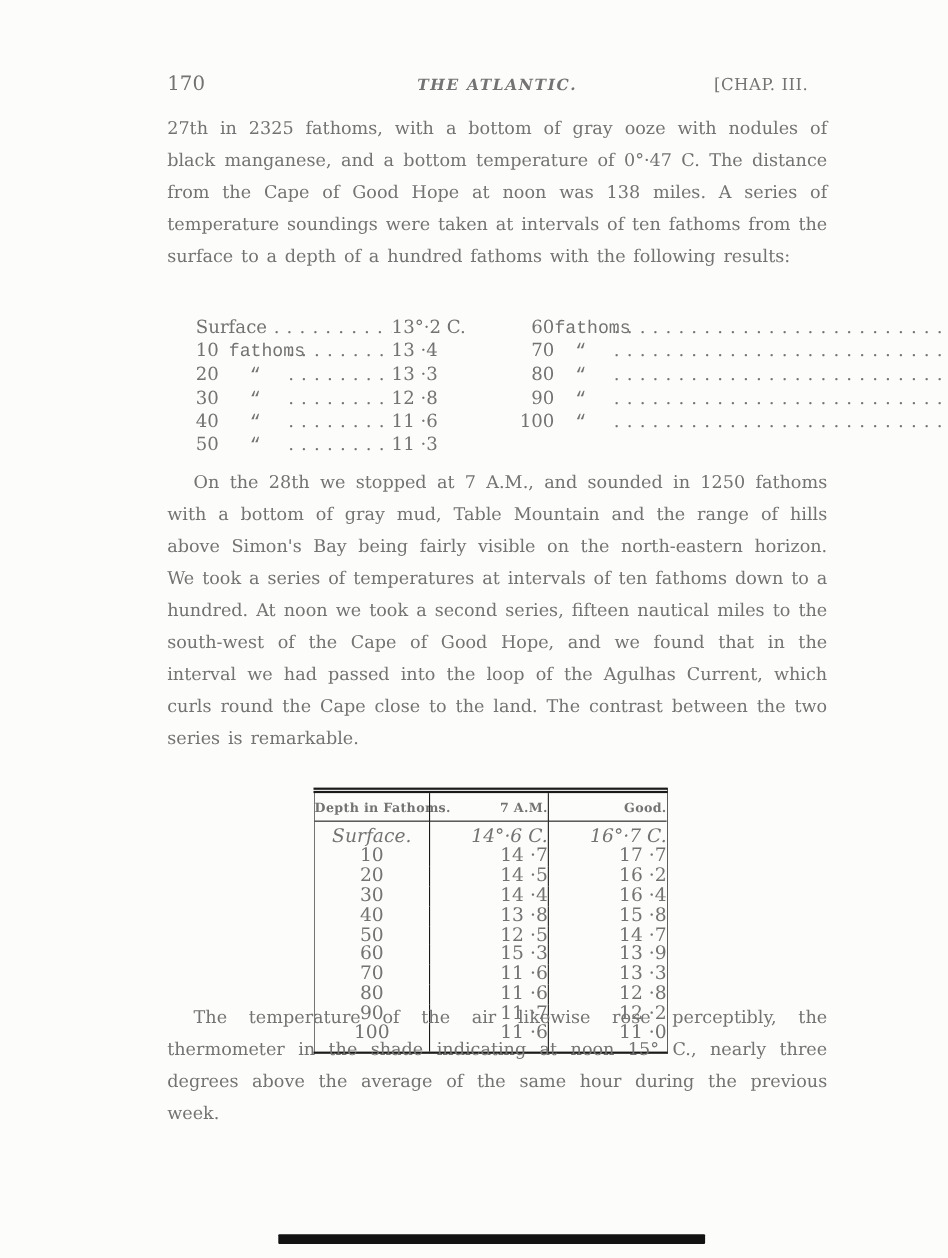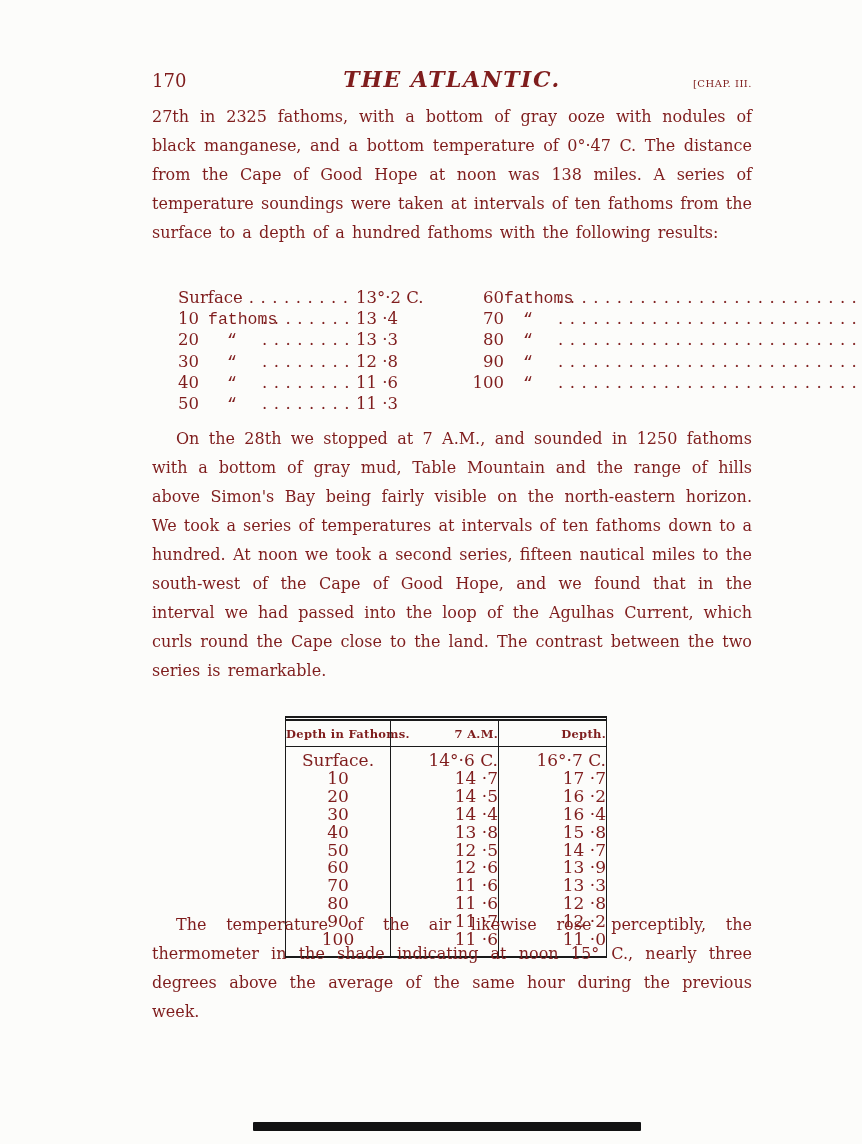--- a/index.html
+++ b/index.html
@@ -1,30 +1,30 @@
 <!DOCTYPE html>
 <html><head>
 <meta charset="utf-8">
 <style>
   html,body { margin:0; padding:0; }
   body { background:#e8e8e6; }
   .page {
     position:relative; width:862px; height:1144px; margin:0 auto;
-    background:#fcfcfa; color:#7f1d1d;
+    background:#fcfcfa; color:#737373;
     font-family:"DejaVu Serif", serif;
     overflow:hidden;
   }
   
   .runhead {
     position:absolute; left:152px; top:66px; width:600px;
     display:flex; align-items:baseline;
   }
   .pagenum { font-size:18px; width:120px; }
-  .runtitle { flex:1; text-align:center; font-style:italic; font-weight:bold; font-size:22px; letter-spacing:1.5px; }
-  .chap { width:120px; text-align:right; font-size:10px; letter-spacing:0.5px; }
+  .runtitle { flex:1; text-align:center; font-style:italic; font-weight:bold; font-size:14px; letter-spacing:1.5px; }
+  .chap { width:120px; text-align:center; font-size:15px; letter-spacing:0.5px; }
 
   
   .para {
     position:absolute; left:152px; width:600px; margin:0;
     font-size:16px; line-height:29px; text-align:justify; word-spacing:2px;
   }
   .p1 { top:102px; }
   .p2 { top:424px; text-indent:24px; }
   .p3 { top:910px; text-indent:24px; }
 
@@ -48,21 +48,21 @@
     border:1.6px solid #1a1a1a; border-top:5px double #1a1a1a; border-bottom:2.6px solid #1a1a1a;
     display:grid; grid-template-columns:104px 108px 108px;
     background:#fcfcfa;
   }
   .t2 .hc {
     font-size:11.5px; font-weight:bold; letter-spacing:0.3px; text-align:center;
     padding:6px 0 5px 0; border-bottom:1.5px solid #1a1a1a; white-space:nowrap;
   }
   .t2 .c { font-size:17px; line-height:17.9px; text-align:center; white-space:nowrap; }
   .t2 .colb { border-left:1.6px solid #1a1a1a;text-align:right; }
-  .t2 .rfirst { padding-top:5px; }
+  .t2 .rfirst { padding-top:5px;font-style:italic; }
   .t2 .rlast { padding-bottom:7px; }
 
   
   .scan-bar { position:absolute; left:253px; top:1122px; width:388px; height:9px; background:#121212; border-radius:1px; }
 </style>
 </head>
 <body>
 
 <div class="page">
 
@@ -140,21 +140,21 @@
           <span class="leader">........................................</span>
       </div>
     </div>
   </div>
 
   <p class="para p2">On the 28th we stopped at 7 A.M., and sounded in 1250 fathoms with a bottom of gray mud, Table Mountain and the range of hills above Simon's Bay being fairly visible on the north-eastern horizon.  We took a series of temperatures at intervals of ten fathoms down to a hundred.  At noon we took a second series, fifteen nautical miles to the south-west of the Cape of Good Hope, and we found that in the interval we had passed into the loop of the Agulhas Current, which curls round the Cape close to the land.  The contrast between the two series is remarkable.</p>
 
   <div class="t2">
     <div class="hc">Depth in Fathoms.</div>
     <div class="hc colb">7 A.M.</div>
-    <div class="hc colb">Depth.</div>
+    <div class="hc colb">Good.</div>
 
     <div class="c rfirst">Surface.</div>
     <div class="c colb rfirst">14°·6 C.</div>
     <div class="c colb rfirst">16°·7 C.</div>
 
     <div class="c">10</div>
     <div class="c colb">14 ·7</div>
     <div class="c colb">17 ·7</div>
 
     <div class="c">20</div>
@@ -167,21 +167,21 @@
 
     <div class="c">40</div>
     <div class="c colb">13 ·8</div>
     <div class="c colb">15 ·8</div>
 
     <div class="c">50</div>
     <div class="c colb">12 ·5</div>
     <div class="c colb">14 ·7</div>
 
     <div class="c">60</div>
-    <div class="c colb">12 ·6</div>
+    <div class="c colb">15 ·3</div>
     <div class="c colb">13 ·9</div>
 
     <div class="c">70</div>
     <div class="c colb">11 ·6</div>
     <div class="c colb">13 ·3</div>
 
     <div class="c">80</div>
     <div class="c colb">11 ·6</div>
     <div class="c colb">12 ·8</div>
 

